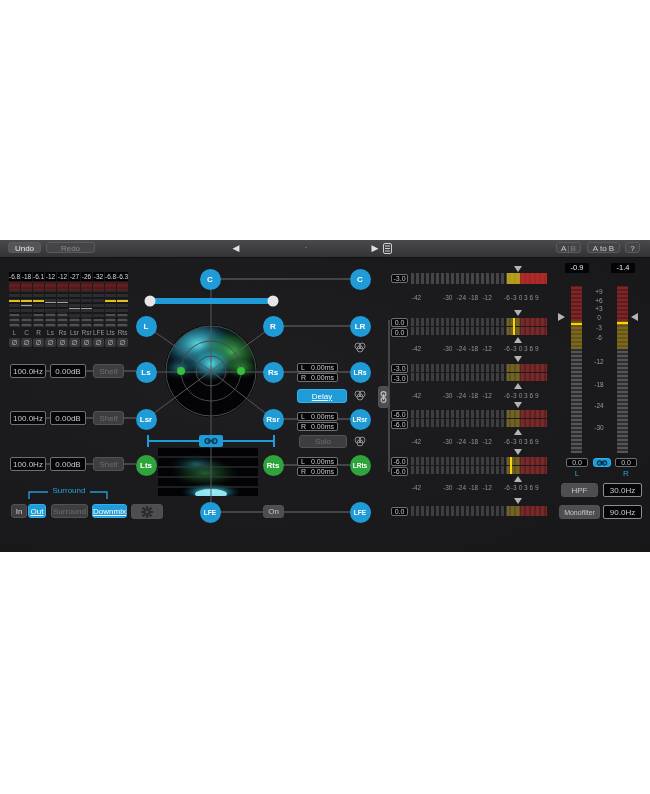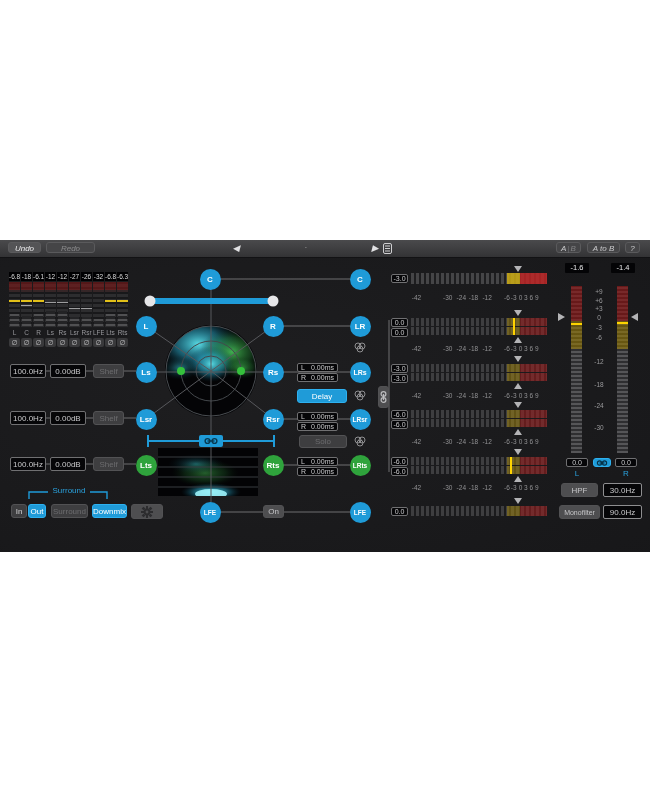--- a/index.html
+++ b/index.html
@@ -3,33 +3,33 @@
 <meta charset="utf-8">
 <style>
   html,body{margin:0;padding:0;background:#fff;}
   .page{position:relative;width:650px;height:794px;background:#fff;overflow:hidden;
         font-family:"Liberation Sans",sans-serif;-webkit-font-smoothing:antialiased;}
   .plugin{position:absolute;left:0;top:240px;width:650px;height:312px;
           background:radial-gradient(120% 110% at 38% 45%, #1e1e20 0%, #151517 100%);overflow:hidden;}
   .abs{position:absolute;}
   
   .topbar{position:absolute;left:0;top:0;width:650px;height:17px;
-          background:linear-gradient(180deg,#4a4a4c,#333335);border-bottom:1px solid #121214;font-style:italic;}
+          background:linear-gradient(180deg,#4a4a4c,#333335);border-bottom:1px solid #121214;}
   .tbtn{position:absolute;top:2px;height:11px;line-height:11px;font-size:8px;text-align:center;
         background:#454547;border:1px solid #5a5a5c;border-radius:3px;color:#c9c9cb;box-sizing:border-box;}
   .tbtn.bright{background:#545456;color:#ececee;}
   .tbtn.dim{color:#8a8a8c;}
   .ticon{position:absolute;top:1px;height:14px;line-height:14px;font-size:9px;color:#e2e2e4;text-align:center;}
   
   .box{position:absolute;background:#060608;border:1px solid #707072;border-radius:2px;
        color:#c9c9cb;font-size:7px;line-height:7px;display:flex;align-items:center;justify-content:center;box-sizing:border-box;}
   .box.lr{justify-content:space-between;padding:0 3px;}
   .btn{position:absolute;background:#3e3e40;border:1px solid #525254;border-radius:3px;color:#a8a8aa;
        font-size:8px;display:flex;align-items:center;justify-content:center;box-sizing:border-box;}
-  .btn.blue{background:#1f9bd8;border-color:#2db1f0;color:#fff;}
+  .btn.blue{background:#1f9bd8;border-color:#2db1f0;color:#fff;text-decoration:underline;}
   .btn.dim{color:#6c6c6e;}
   .btn.grey{background:#4e4e50;color:#c6c6c8;}
   .node{position:absolute;width:21px;height:21px;border-radius:50%;background:#1f9bd8;color:#fff;
         font-weight:bold;font-size:8px;display:flex;align-items:center;justify-content:center;z-index:4;}
   .node.green{background:#2fa33c;}
   .node.small{font-size:6.5px;}
   .readout{position:absolute;background:#040406;color:#eaeaec;font-size:7.5px;line-height:10px;
            text-align:center;border-radius:1px;}
   
   .mrow{position:absolute;left:9px;width:119px;display:flex;gap:1px;}
@@ -492,21 +492,21 @@
         <span style="left: 80.5%;">0</span>
         <span style="left: 84.5%;">3</span>
         <span style="left: 88.5%;">6</span>
         <span style="left: 92.5%;">9</span>
       </div>
 
   <div class="tri-d" style="left:514px;top:258px;"></div>
   <div class="box" style="left:391px;top:267px;width:17px;height:9px;">0.0</div>
   <div class="hmeter" style="top:266px;height:10px;"></div>
 
-  <div class="readout" style="left:565px;top:23px;width:24px;height:10px;">-1.6</div>
+  <div class="readout" style="left:565px;top:23px;width:24px;height:10px;">-0.9</div>
   <div class="readout" style="left:611px;top:23px;width:24px;height:10px;">-1.4</div>
   <div class="vmeter" style="left:571px;top:46px;"></div>
   <div class="vmeter" style="left:617px;top:46px;"></div>
   <div class="vpeak" style="left:571px;top:83px;"></div>
   <div class="vpeak" style="left:617px;top:82px;"></div>
   <div class="tri-r" style="left:558px;top:73px;"></div>
   <div class="tri-l" style="left:631px;top:73px;"></div>
   <div class="vscale abs" style="left:585px;top:0;width:28px;height:280px;">
         <span style="top: 48px;">+9</span>
         <span style="top: 57px;">+6</span>

